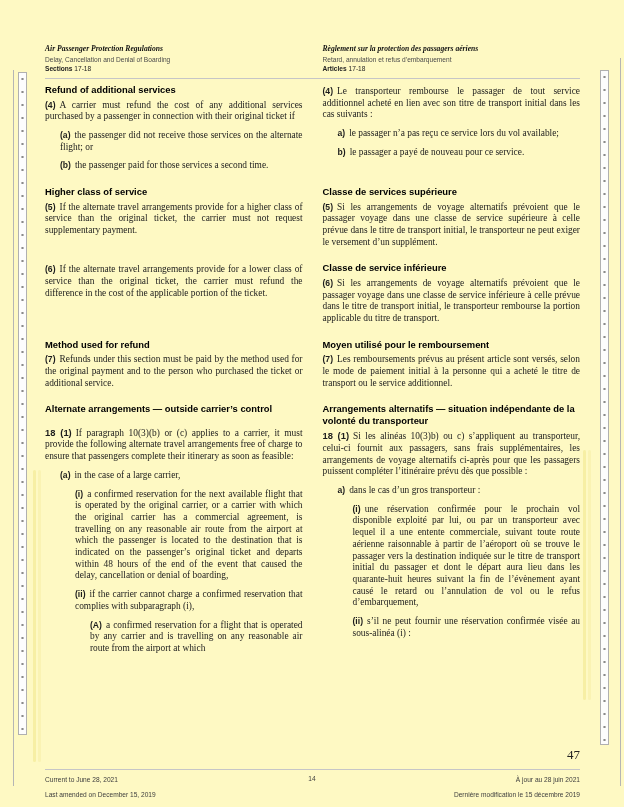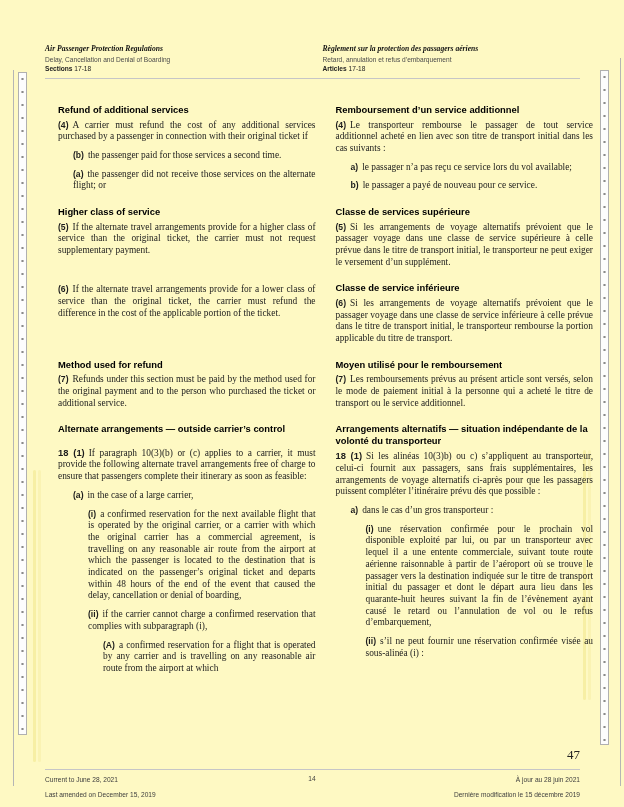--- a/index.html
+++ b/index.html
@@ -14,21 +14,21 @@
   .hl{position:absolute;width:3px;border-radius:2px;opacity:.55;}
   
   #hdr{position:absolute;left:45px;top:44px;width:535px;font-family:"Liberation Sans",sans-serif;}
   #hdr .cols{display:grid;grid-template-columns:1fr 1fr;column-gap:20px;}
   .hdr-title{font-family:"Liberation Serif",serif;font-style:italic;font-size:7.6px;font-weight:bold;color:#111;}
   .hdr-sub{font-size:6.6px;color:#4a4a4a;margin-top:2.5px;}
   .hdr-sec{font-size:6.6px;color:#222;margin-top:2.5px;}
   .hdr-sec b{font-weight:bold;}
   .rule{position:absolute;left:45px;width:535px;height:1px;background:#c6c6c6;}
   
-  #body{position:absolute;left:45px;top:104px;width:535px;margin-left:13px;}
+  #body{position:absolute;left:45px;top:84px;width:535px;}
   .row{display:grid;grid-template-columns:1fr 1fr;column-gap:20px;margin-bottom:14px;}
   .hd{font-family:"Liberation Sans",sans-serif;font-weight:bold;font-size:9.4px;line-height:11.5px;
       color:#000;margin:0 0 4px 0;}
   .para{font-size:9.4px;line-height:11.7px;text-align:justify;margin:7px 0 0 0;}
   .para .lbl{font-family:"Liberation Sans",sans-serif;font-weight:bold;font-size:8.6px;margin-right:4px;}
   .ind1{margin-left:15px;}
   .ind2{margin-left:30px;}
   .ind3{margin-left:45px;}
   .sp{margin-top:12px;}
   
@@ -66,25 +66,24 @@
     </div>
   </div>
   <div class="rule" style="top:78px;"></div>
 
   <div id="body">
 
     <div class="row">
       <div>
         <h3 class="hd">Refund of additional services</h3>
         <p class="para" style="margin-top:2px;"><b class="lbl">(4)</b><span>A carrier must refund the cost of any additional services purchased by a passenger in connection with their original ticket if</span></p>
+        <p class="para ind1"><b class="lbl">(a)</b><span>the passenger did not receive those services on the alternate flight; or</span></p>
         <p class="para ind1"><b class="lbl">(b)</b><span>the passenger paid for those services a second time.</span></p>
-        <p class="para ind1"><b class="lbl">(a)</b><span>the passenger did not receive those services on the alternate flight; or</span></p>
       </div>
       <div>
-        <h3 class="hd">Remboursement d’un service additionnel</h3>
         <p class="para" style="margin-top:2px;"><b class="lbl">(4)</b><span>Le transporteur rembourse le passager de tout service additionnel acheté en lien avec son titre de transport initial dans les cas suivants :</span></p>
         <p class="para ind1"><b class="lbl">a)</b><span>le passager n’a pas reçu ce service lors du vol available;</span></p>
         <p class="para ind1"><b class="lbl">b)</b><span>le passager a payé de nouveau pour ce service.</span></p>
       </div>
     </div>
 
     <div class="row">
       <div>
         <h3 class="hd">Higher class of service</h3>
         <p class="para" style="margin-top:2px;"><b class="lbl">(5)</b><span>If the alternate travel arrangements provide for a higher class of service than the original ticket, the carrier must not request supplementary payment.</span></p>

